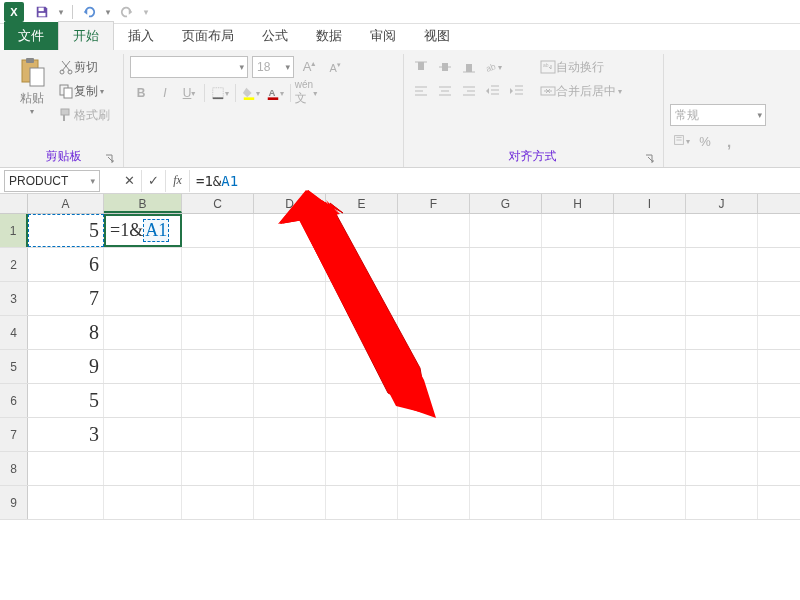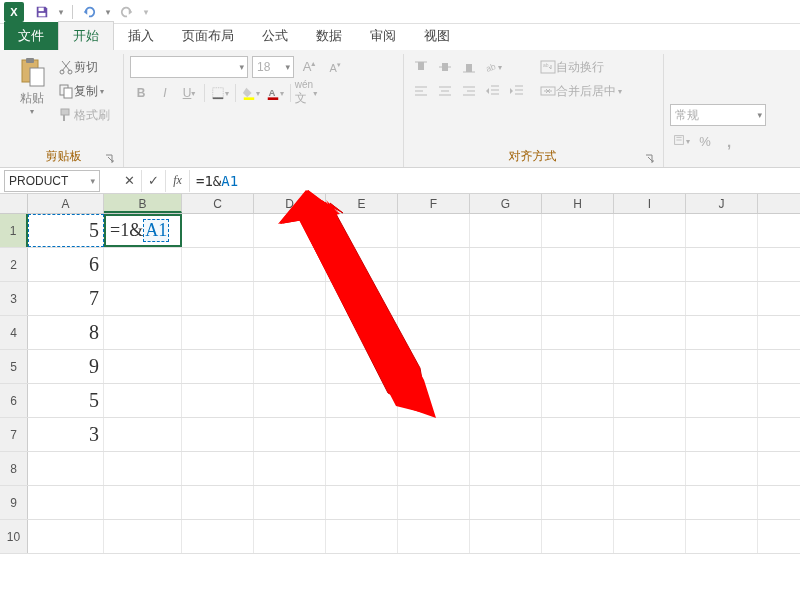--- a/index.html
+++ b/index.html
@@ -15,21 +15,21 @@
   
   .tabs { height: 26px; background: #fff; display: flex; align-items: flex-end; padding-left: 4px; }
   .tab { padding: 5px 14px; color: #444; cursor: pointer; font-size: 13px; }
   .tab.file { background: #217346; color: #fff; }
   .tab.active { background: #f3f3f3; border: 1px solid #d4d4d4; border-bottom: none; color: #217346; }
   
   
   .ribbon { height: 118px; background: #f3f3f3; border-bottom: 1px solid #d4d4d4; display: flex; padding: 4px 6px 0 6px; }
   .group { border-right: 1px solid #dcdcdc; padding: 2px 8px 2px 6px; display: flex; flex-direction: column; justify-content: space-between; }
   .group-body { display: flex; gap: 4px; flex: 1; }
-  .group-label { text-align: center; color: #a16207; font-size: 12px; height: 18px; display: flex; align-items: center; justify-content: center; position: relative; }
+  .group-label { text-align: center; color: #6d28d9; font-size: 12px; height: 18px; display: flex; align-items: center; justify-content: center; position: relative; }
   .group-label .launcher { position: absolute; right: 0; bottom: 2px; width: 10px; height: 10px; color: #888; }
   
   .big-btn { display: flex; flex-direction: column; align-items: center; width: 40px; color: #888; }
   .big-btn .ico { width: 32px; height: 32px; margin-bottom: 2px; display:flex; align-items:center; justify-content:center; }
   .col { display: flex; flex-direction: column; gap: 2px; }
   .row-btn { display: flex; align-items: center; color: #666; height: 22px; padding: 0 2px; white-space: nowrap; }
   .row-btn .ico { width: 16px; height: 16px; display:flex; align-items:center; justify-content:center; color:#888; }
   .row-btn.small { width: 22px; justify-content: center; }
   
   .font-select { border: 1px solid #c0c0c0; background: #fff; height: 22px; padding: 0 16px 0 4px; color: #888; font-size: 12px; display: inline-flex; align-items: center; position: relative; }
@@ -509,33 +509,20 @@
         <div class="cell" style="width: 78px;"></div>
         <div class="cell" style="width: 72px;"></div>
         <div class="cell" style="width: 72px;"></div>
         <div class="cell" style="width: 72px;"></div>
         <div class="cell" style="width: 72px;"></div>
         <div class="cell" style="width: 72px;"></div>
         <div class="cell" style="width: 72px;"></div>
         <div class="cell" style="width: 72px;"></div>
         <div class="cell" style="width: 72px;"></div>
       </div>
-      <div class="row">
-        <div class="row-h">10</div>
-        <div class="cell" style="width: 76px;"></div>
-        <div class="cell" style="width: 78px;"></div>
-        <div class="cell" style="width: 72px;"></div>
-        <div class="cell" style="width: 72px;"></div>
-        <div class="cell" style="width: 72px;"></div>
-        <div class="cell" style="width: 72px;"></div>
-        <div class="cell" style="width: 72px;"></div>
-        <div class="cell" style="width: 72px;"></div>
-        <div class="cell" style="width: 72px;"></div>
-        <div class="cell" style="width: 72px;"></div>
-      </div>
     </div>
 
   <svg class="arrow-overlay" style="left:278px; top:-6px;" width="170" height="230" viewBox="0 0 170 230">
     <defs>
       <filter id="ds">
           <feDropShadow dx="0" dy="0" stdDeviation="0" flood-opacity="0"></feDropShadow>
         </filter>
     </defs>
     <path d="M 30 5 L 5 35 L 22 32 L 110 205 L 150 225 L 142 180 L 52 15 L 65 25 Z" fill="#ff0000" stroke="#cc0000" stroke-width="1"></path>
     <path d="M 30 5 L 5 35 L 22 32 L 52 90 L 68 82 L 52 15 L 65 25 Z" fill="#ff0000"></path>

